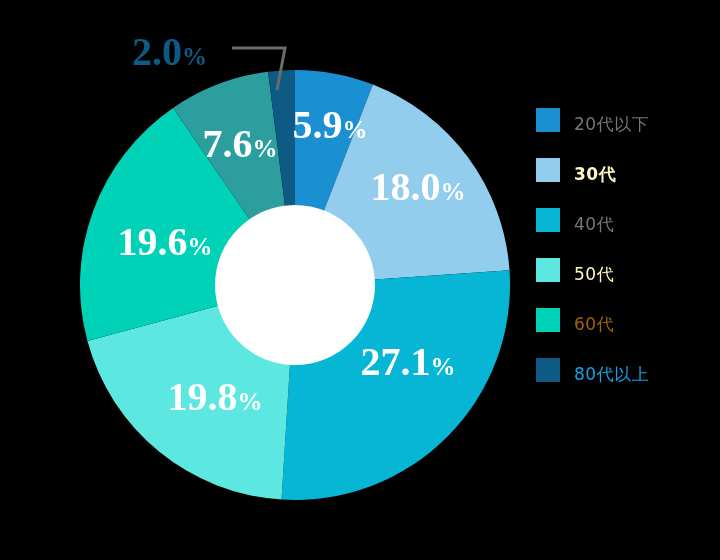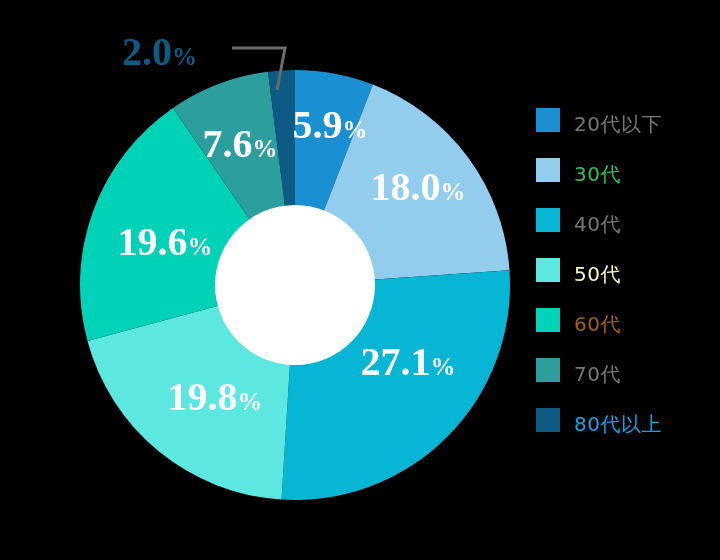--- a/index.html
+++ b/index.html
@@ -21,38 +21,38 @@
   }
   .slice-label .num { font-size:40px; }
   .slice-label .pct { font-size:25px; }
 
   #callout-label {
     position:absolute;
     font-family:"Liberation Serif", serif;
     font-weight:bold;
     color:#0d5b84;
     white-space:nowrap;
-    left:122px; top:28px;
+    left:132px; top:28px;
   }
   #callout-label .num { font-size:40px; letter-spacing:0px; }
   #callout-label .pct { font-size:25px; }
 
   #legend {
     position:absolute;
     left:536px; top:108px;
     width:184px;
     display:flex;
     flex-direction:column;
     gap:26px;
   }
   .legend-item { display:flex; align-items:center; gap:14px; height:24px; }
   .legend-swatch { width:24px; height:24px; flex:0 0 24px; }
   .legend-label {
     color:#777777;
-    font-size:20px;
+    font-size:17px;
     font-family:"DejaVu Sans", sans-serif;
     line-height:24px;
     letter-spacing:0.5px;
     margin-top:8px;
   }
 </style>
 </head>
 <body>
 
 <div id="root">
@@ -89,37 +89,33 @@
     </div>
   </div>
 
   <div id="legend">
       <div class="legend-item">
         <span class="legend-swatch" style="background: rgb(26, 143, 209);"></span>
         <span class="legend-label" style="color: rgb(119, 119, 119);">20代以下</span>
       </div>
       <div class="legend-item">
         <span class="legend-swatch" style="background: rgb(147, 205, 238);"></span>
-        <span class="legend-label" style="color: #22c55e;">30代</span>
+        <span class="legend-label" style="color: #fef9c3; font-weight: bold;">30代</span>
       </div>
       <div class="legend-item">
         <span class="legend-swatch" style="background: rgb(6, 182, 212);"></span>
         <span class="legend-label" style="color: rgb(119, 119, 119);">40代</span>
       </div>
       <div class="legend-item">
         <span class="legend-swatch" style="background: rgb(92, 232, 224);"></span>
         <span class="legend-label" style="color: #fef9c3;">50代</span>
       </div>
       <div class="legend-item">
         <span class="legend-swatch" style="background: rgb(0, 210, 184);"></span>
         <span class="legend-label" style="color: #a16207;">60代</span>
       </div>
       <div class="legend-item">
-        <span class="legend-swatch" style="background: rgb(45, 158, 158);"></span>
-        <span class="legend-label" style="color: rgb(119, 119, 119);">70代</span>
-      </div>
-      <div class="legend-item">
         <span class="legend-swatch" style="background: rgb(13, 91, 132);"></span>
         <span class="legend-label" style="color: #0ea5e9;">80代以上</span>
       </div>
     </div>
 
 </div>
 
 </body></html>

